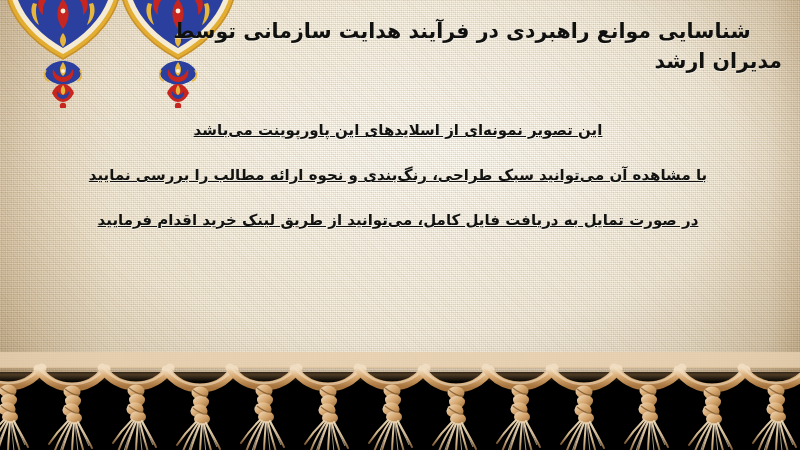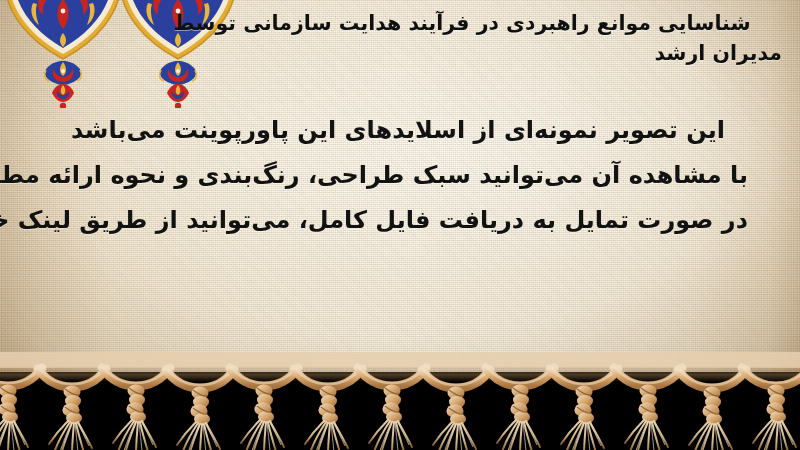--- a/index.html
+++ b/index.html
@@ -44,39 +44,40 @@
   }
 
   
   .ornaments{position:absolute;left:0;top:-2px;width:250px;height:108px;}
   .ornaments svg{display:block;}
 
   
   .text-layer{position:absolute;left:0;top:0;width:800px;height:378px;}
 
   .title{
-    position:absolute;right:18px;top:8px;width:640px;
+    position:absolute;right:18px;top:16px;width:640px;
     text-align:center;
     font-size:20.5px;line-height:30px;font-weight:700;
     color:#10100e;
     letter-spacing:.1px;
     text-shadow:0 1px 0 rgba(255,255,255,.45);
   }
   .title .t-line{display:block;white-space:nowrap;}
   .title .t-line.l2{text-align:right;}
 
   .body-block{
     position:absolute;right:52px;top:108px;width:700px;
     text-align:center;
   }
   .body-line{
     display:block;white-space:nowrap;
-    font-size:24px;line-height:45px;
+    font-size:15px;line-height:45px;
     color:#121210;font-weight:600;
     text-shadow:0 1px 0 rgba(255,255,255,.42);
+    text-decoration:underline;
   }
 
   
   .fringe-band{
     position:absolute;left:0;top:352px;width:800px;height:98px;
   }
   .black-base{
     position:absolute;left:0;top:20px;width:800px;height:78px;background:#000;
   }
   .fringe-band svg{position:absolute;left:0;top:0;display:block;}

